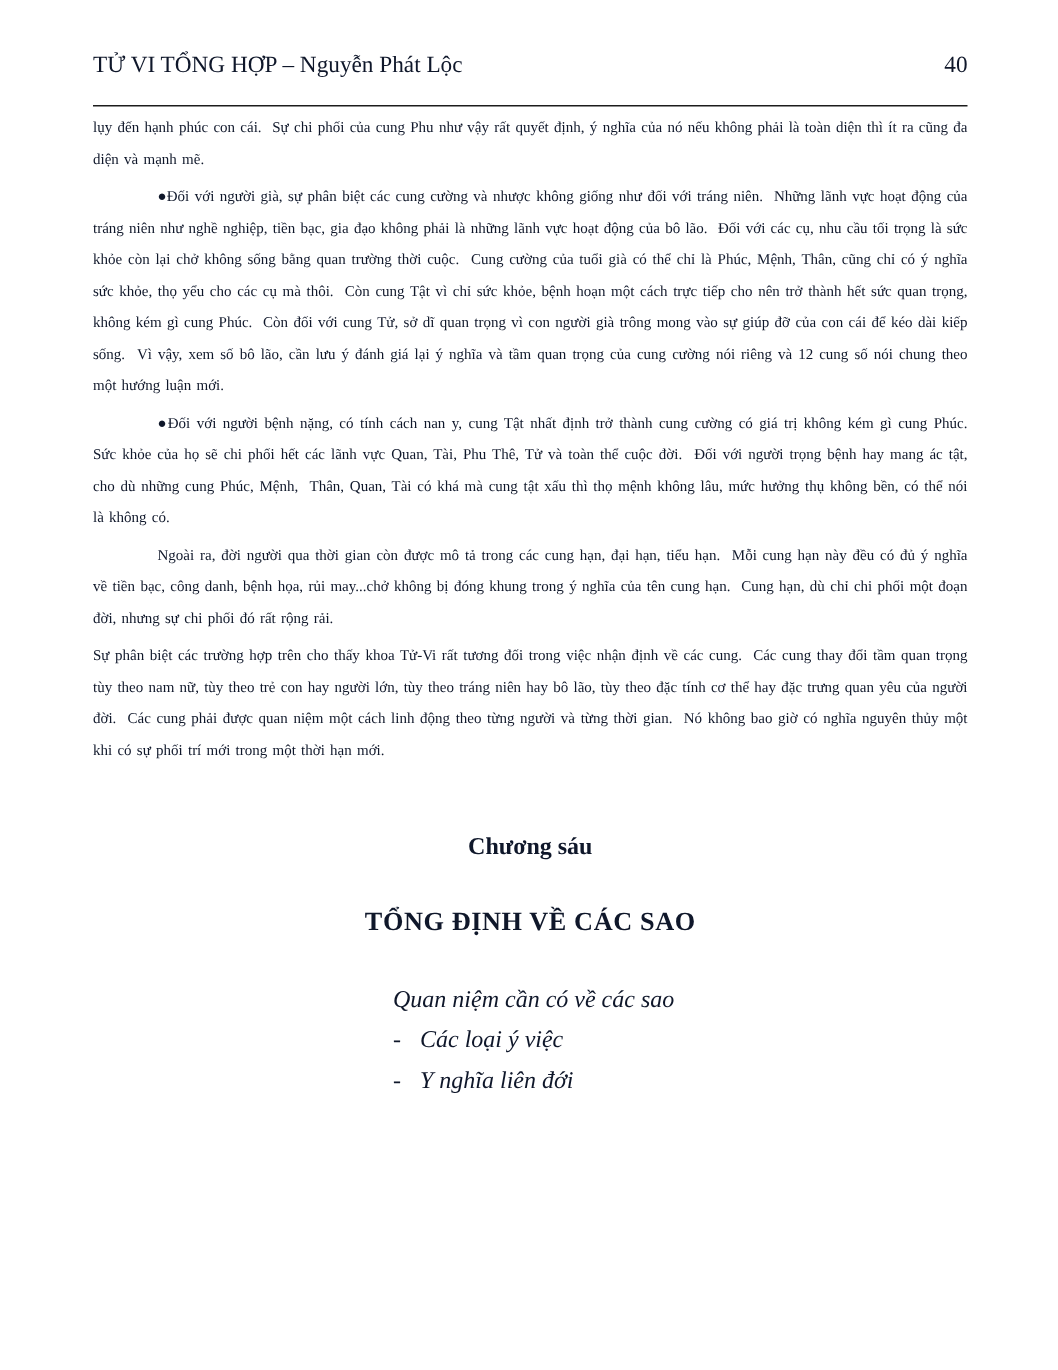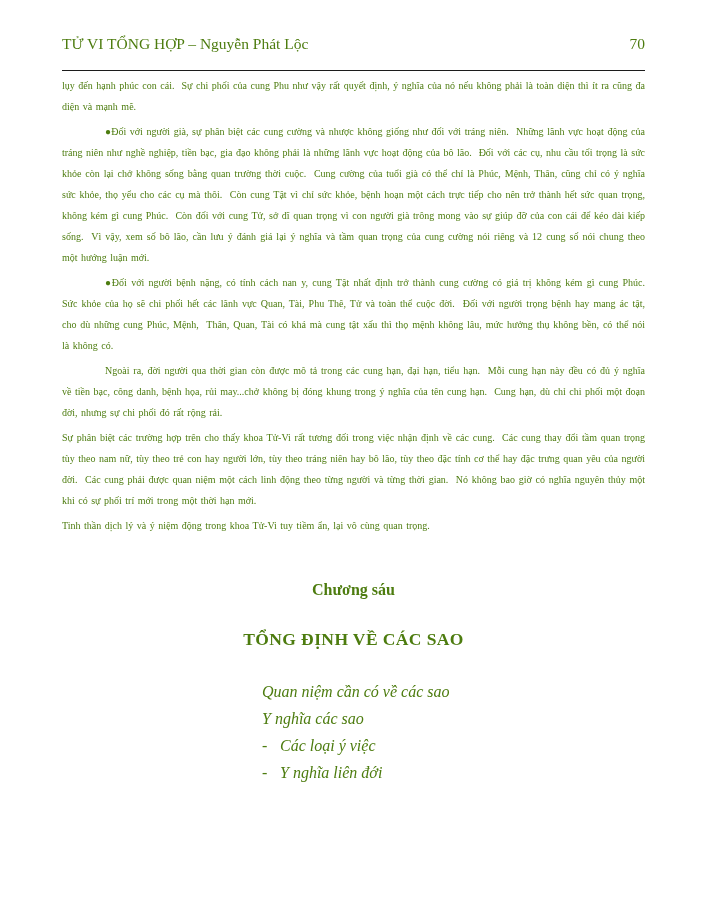--- a/index.html
+++ b/index.html
@@ -11,21 +11,21 @@
     width: 705px;
     height: 913px;
     overflow: hidden;
   }
   .page {
     box-sizing: border-box;
     width: 705px;
     height: 913px;
     padding: 34px 60px 0 62px;
     font-family: "Liberation Serif", "DejaVu Serif", serif;
-    color: #4d7c0f;
+    color: #0f172a;
     background: #ffffff;
   }
   .header {
     display: flex;
     justify-content: space-between;
     align-items: baseline;
     font-size: 15.5px;
     line-height: 20px;
   }
   .rule {
@@ -80,55 +80,50 @@
     display: none;
   }
 </style>
 </head>
 <body>
 
 <div class="page">
 
   <div class="header">
     <span>TỬ VI TỔNG HỢP – Nguyễn Phát Lộc</span>
-    <span>70</span>
+    <span>40</span>
   </div>
 
   <div class="rule"></div>
 
   <div class="paragraphs">
 
       <p class="para">lụy đến hạnh phúc con cái.  Sự chi phối của cung Phu như vậy rất quyết định, ý nghĩa của nó nếu không phải là toàn diện thì ít ra cũng đa diện và mạnh mẽ.</p>
 
       <p class="para indent">●Đối với người già, sự phân biệt các cung cường và nhược không giống như đối với tráng niên.  Những lãnh vực hoạt động của tráng niên như nghề nghiệp, tiền bạc, gia đạo không phải là những lãnh vực hoạt động của bô lão.  Đối với các cụ, nhu cầu tối trọng là sức khỏe còn lại chở không sống bằng quan trường thời cuộc.  Cung cường của tuổi già có thể chỉ là Phúc, Mệnh, Thân, cũng chỉ có ý nghĩa sức khỏe, thọ yểu cho các cụ mà thôi.  Còn cung Tật vì chỉ sức khỏe, bệnh hoạn một cách trực tiếp cho nên trở thành hết sức quan trọng, không kém gì cung Phúc.  Còn đối với cung Tử, sở dĩ quan trọng vì con người già trông mong vào sự giúp đỡ của con cái để kéo dài kiếp sống.  Vì vậy, xem số bô lão, cần lưu ý đánh giá lại ý nghĩa và tầm quan trọng của cung cường nói riêng và 12 cung số nói chung theo một hướng luận mới.</p>
 
       <p class="para indent">●Đối với người bệnh nặng, có tính cách nan y, cung Tật nhất định trở thành cung cường có giá trị không kém gì cung Phúc.  Sức khỏe của họ sẽ chi phối hết các lãnh vực Quan, Tài, Phu Thê, Tử và toàn thể cuộc đời.  Đối với người trọng bệnh hay mang ác tật, cho dù những cung Phúc, Mệnh,  Thân, Quan, Tài có khá mà cung tật xấu thì thọ mệnh không lâu, mức hưởng thụ không bền, có thể nói là không có.</p>
 
       <p class="para indent">Ngoài ra, đời người qua thời gian còn được mô tả trong các cung hạn, đại hạn, tiểu hạn.  Mỗi cung hạn này đều có đủ ý nghĩa về tiền bạc, công danh, bệnh họa, rủi may...chở không bị đóng khung trong ý nghĩa của tên cung hạn.  Cung hạn, dù chỉ chi phối một đoạn đời, nhưng sự chi phối đó rất rộng rải.</p>
 
       <p class="para">Sự phân biệt các trường hợp trên cho thấy khoa Tử-Vi rất tương đối trong việc nhận định về các cung.  Các cung thay đổi tầm quan trọng tùy theo nam nữ, tùy theo trẻ con hay người lớn, tùy theo tráng niên hay bô lão, tùy theo đặc tính cơ thể hay đặc trưng quan yêu của người đời.  Các cung phải được quan niệm một cách linh động theo từng người và từng thời gian.  Nó không bao giờ có nghĩa nguyên thủy một khi có sự phối trí mới trong một thời hạn mới.</p>
 
-      <p class="para">Tinh thần dịch lý và ý niệm động trong khoa Tử-Vi tuy tiềm ẩn, lại vô cùng quan trọng.</p>
     </div>
 
   <div class="chapter-label">Chương sáu</div>
 
   <div class="chapter-title">TỔNG ĐỊNH VỀ CÁC SAO</div>
 
   <div class="outline">
 
       <div class="outline-item">
 
         <span class="outline-text">Quan niệm cần có về các sao</span>
       </div>
 
-      <div class="outline-item">
-
-        <span class="outline-text">Y nghĩa các sao</span>
-      </div>
 
       <div class="outline-item">
         <span class="outline-marker">-</span>
         <span class="outline-text">Các loại ý việc</span>
       </div>
 
       <div class="outline-item">
         <span class="outline-marker">-</span>
         <span class="outline-text">Y nghĩa liên đới</span>
       </div>

